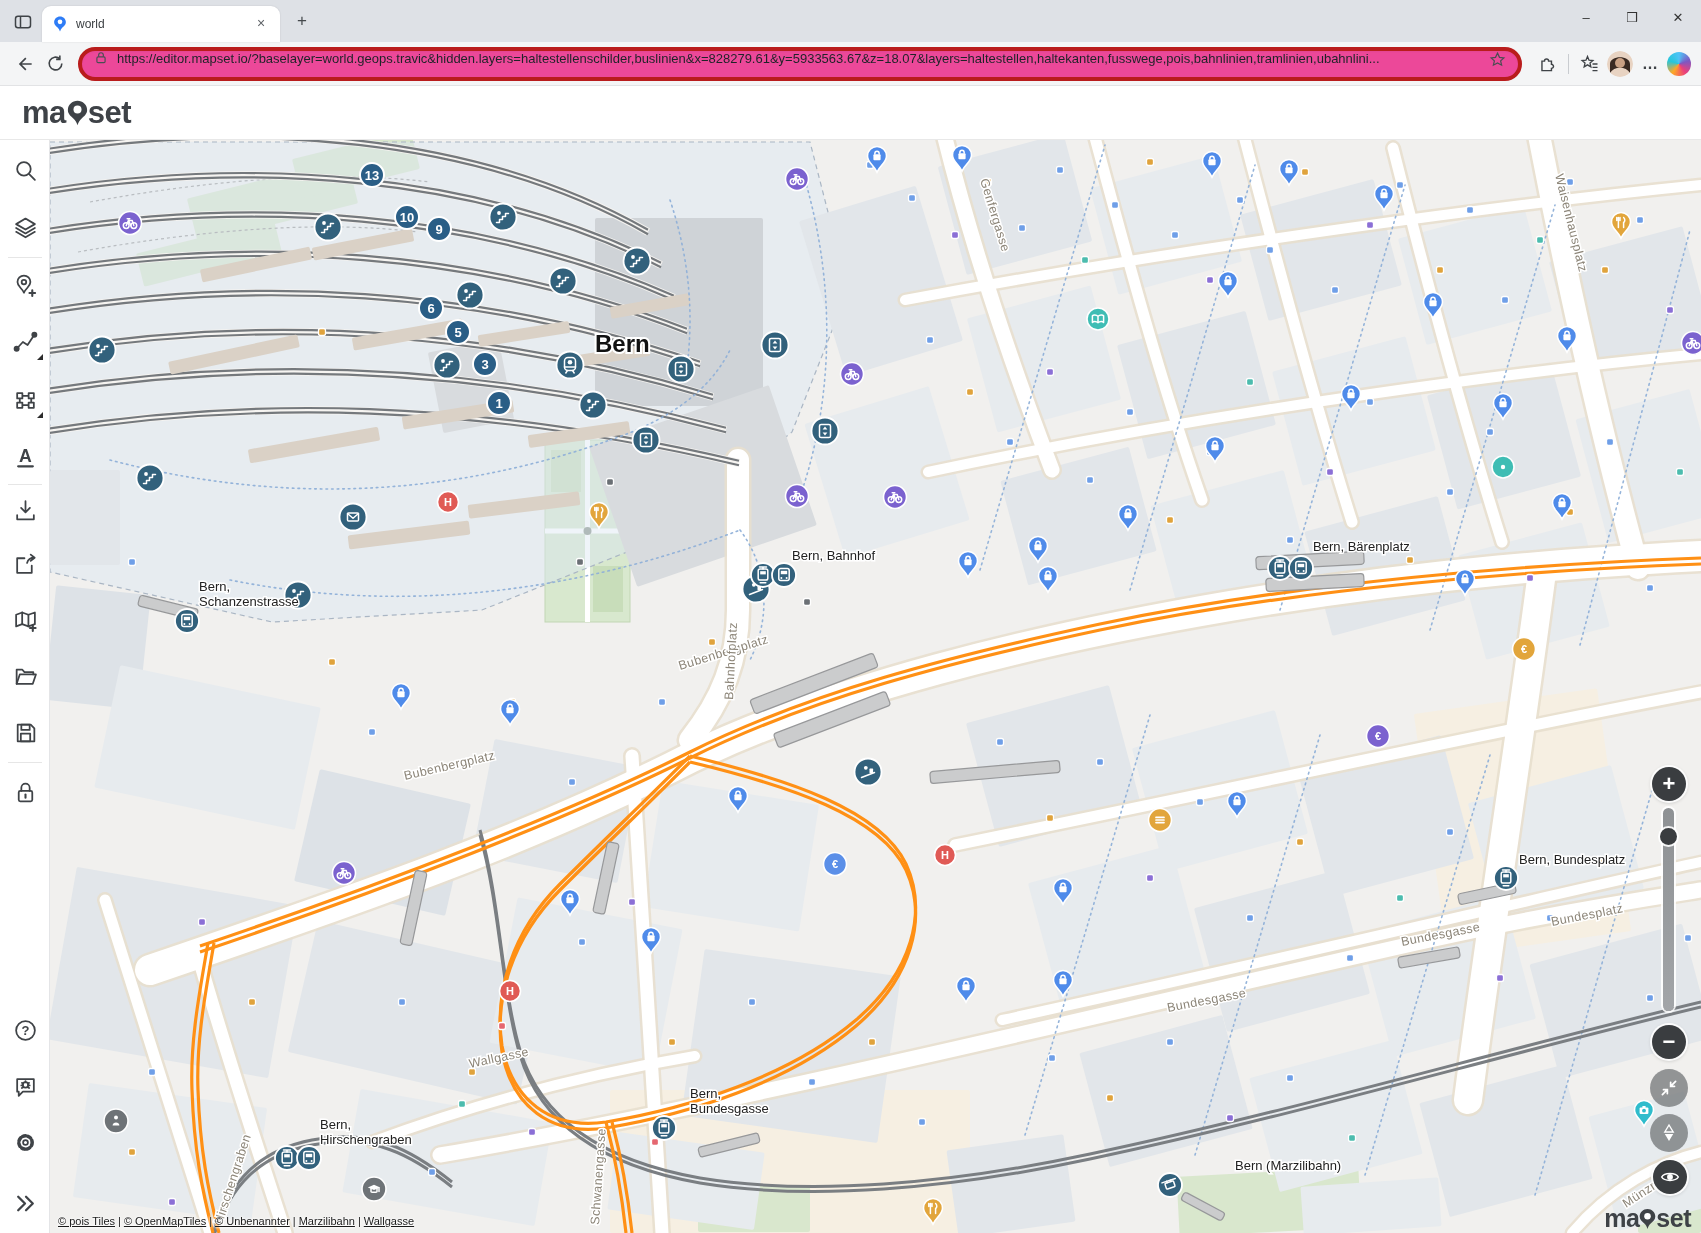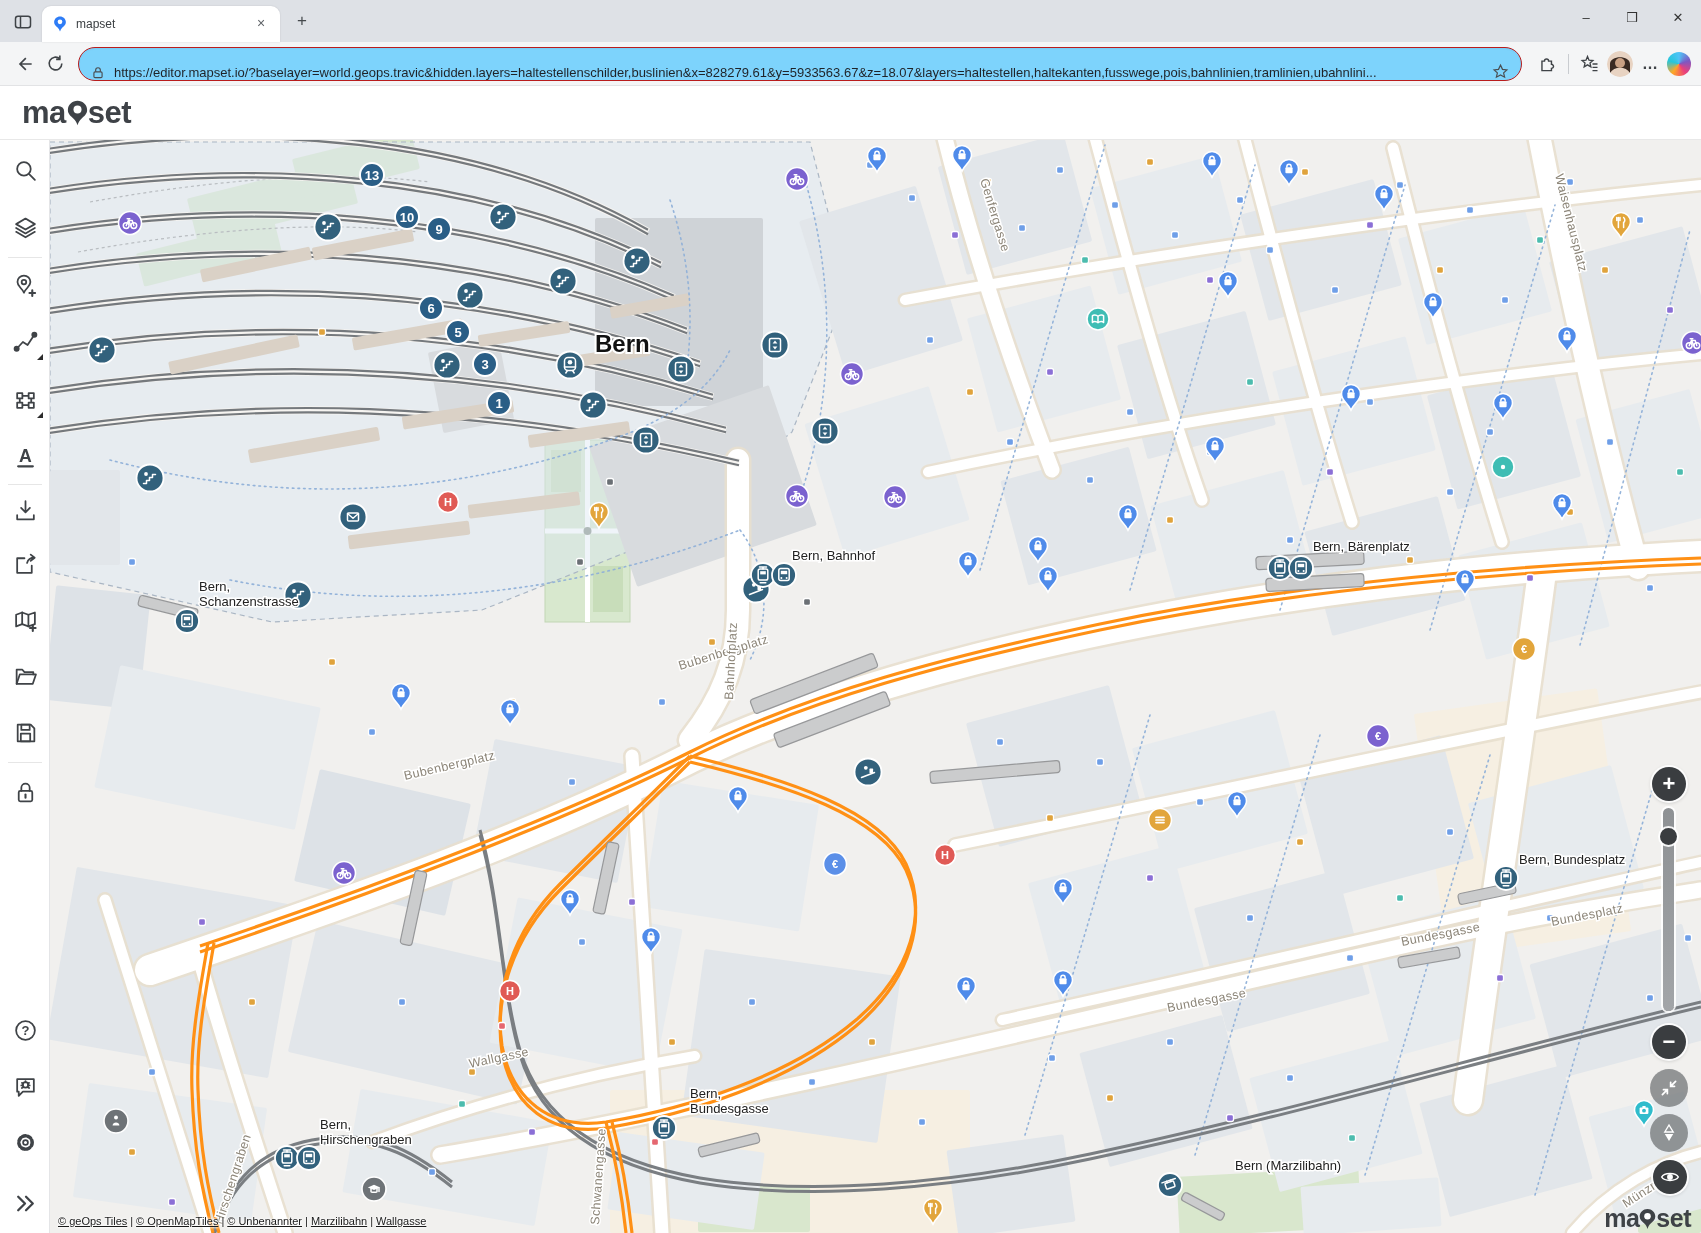--- a/index.html
+++ b/index.html
@@ -9,21 +9,21 @@
 .tab-overview{width:30px;height:30px;margin:0 4px 5px 8px;display:flex;align-items:center;justify-content:center;border-radius:6px}
 .tab{width:238px;height:36px;background:#fff;border-radius:9px 9px 0 0;display:flex;align-items:center;padding:0 10px;box-shadow:0 0 2px rgba(0,0,0,.12)}
 .tab .fav{width:16px;height:16px;margin-right:8px}
 .tab .t{font-size:12px;color:#3c4043;flex:1;white-space:nowrap;overflow:hidden}
 .tab .x{font-size:14px;color:#5f6368;width:18px;height:18px;line-height:17px;text-align:center;border-radius:4px}
 .newtab{width:28px;height:28px;margin:0 0 7px 8px;font-size:17px;color:#45494d;display:flex;align-items:center;justify-content:center;border-radius:6px}
 .winctl{position:absolute;right:0;top:0;height:34px;display:flex}
 .winctl span{width:46px;height:34px;display:flex;align-items:center;justify-content:center;font-size:13px;color:#333}
 .toolbar{height:44px;background:#f4f5f6;display:flex;align-items:center;padding:0 10px;border-bottom:1px solid #e2e3e5}
 .navbtn{width:30px;height:30px;display:flex;align-items:center;justify-content:center;border-radius:6px;color:#3f4347}
-.urlpill{flex:1;height:34px;background:#7dd3fc;border:1px solid #b91c1c;border-radius:17px;display:flex;align-items:flex-end;padding:0 12px;margin:0 8px;box-shadow:inset 0 1px 2px rgba(0,0,0,.04)}
+.urlpill{flex:1;height:34px;background:#ec4899;border:4px solid #b91c1c;border-radius:17px;display:flex;align-items:flex-start;padding:0 12px;margin:0 8px;box-shadow:inset 0 1px 2px rgba(0,0,0,.04)}
 .urlpill .u{flex:1;font-size:13px;color:#1f2328;white-space:nowrap;overflow:hidden;text-overflow:ellipsis}
 .tbicon{width:28px;height:28px;display:flex;align-items:center;justify-content:center;margin:0 3px;color:#3f4347}
 .tbdiv{width:1px;height:20px;background:#c9ccd0;margin:0 4px}
 .avatar{width:26px;height:26px;border-radius:50%;overflow:hidden}
 .copilot{width:24px;height:24px;border-radius:50%;background:conic-gradient(#4fc3f7,#7e57c2,#ec407a,#ffa726,#26c6da,#4fc3f7)}
 
 .appheader{height:54px;background:#fff;border-bottom:1px solid #e8e8e8;display:flex;align-items:center;padding:0 22px;position:relative;z-index:5}
 .plan-title{border:none;outline:none;font-size:27px;color:#9aa0a6;font-family:"Liberation Sans",sans-serif;flex:1}
 .logo{display:flex;align-items:flex-start;font-size:31px;font-weight:800;color:#3e4247;letter-spacing:-.5px;line-height:1}
 .logo svg{width:21px;height:30px;margin:1px 0 0 1px}
@@ -59,21 +59,21 @@
     <svg width="20" height="20" viewBox="0 0 24 24" fill="none" stroke="#3f4347" stroke-width="1.8">
         <rect x="3" y="5" width="18" height="14" rx="3"></rect>
         <path d="M9,5 V19"></path>
       </svg>
   </div>
   <div class="tab">
     <svg class="fav" viewBox="0 0 24 30">
         <path d="M12,1 C18,1 23,5.6 23,11.5 C23,16 19.5,18.6 16.5,21.5 C14.5,23.4 13,25.8 12,29 C11,25.8 9.5,23.4 7.5,21.5 C4.5,18.6 1,16 1,11.5 C1,5.6 6,1 12,1 Z" fill="#2e7cf6"></path>
         <circle cx="12" cy="11" r="4.4" fill="#fff"></circle>
       </svg>
-    <span class="t">mapset</span>
+    <span class="t">world</span>
     <span class="x">×</span>
   </div>
   <div class="newtab">+</div>
   <div class="winctl">
     <span>–</span>
     <span actable="true">❒</span>
     <span>✕</span>
   </div>
 </div>
 
@@ -1264,15 +1264,15 @@
     </div>
 
     <div class="watermark">
       <span>ma</span>
         <svg viewBox="0 0 24 30">
           <path d="M12,1 C18,1 23,5.6 23,11.5 C23,16 19.5,18.6 16.5,21.5 C14.5,23.4 13,25.8 12,29 C11,25.8 9.5,23.4 7.5,21.5 C4.5,18.6 1,16 1,11.5 C1,5.6 6,1 12,1 Z" fill="#3e4247"></path>
           <circle cx="12" cy="11" r="4.6" fill="#fff"></circle>
         </svg>
         <span>set</span>
     </div>
-    <div class="attrib" id="attrib"><a href="#">© geOps Tiles</a><span class="sep">|</span><a href="#">© OpenMapTiles</a><span class="sep">|</span><a href="#">© Unbenannter</a><span class="sep">|</span><a href="#">Marzilibahn</a><span class="sep">|</span><a href="#">Wallgasse</a></div>
+    <div class="attrib" id="attrib"><a href="#">© pois Tiles</a><span class="sep">|</span><a href="#">© OpenMapTiles</a><span class="sep">|</span><a href="#">© Unbenannter</a><span class="sep">|</span><a href="#">Marzilibahn</a><span class="sep">|</span><a href="#">Wallgasse</a></div>
   </div>
 </div>
 
 </body></html>

